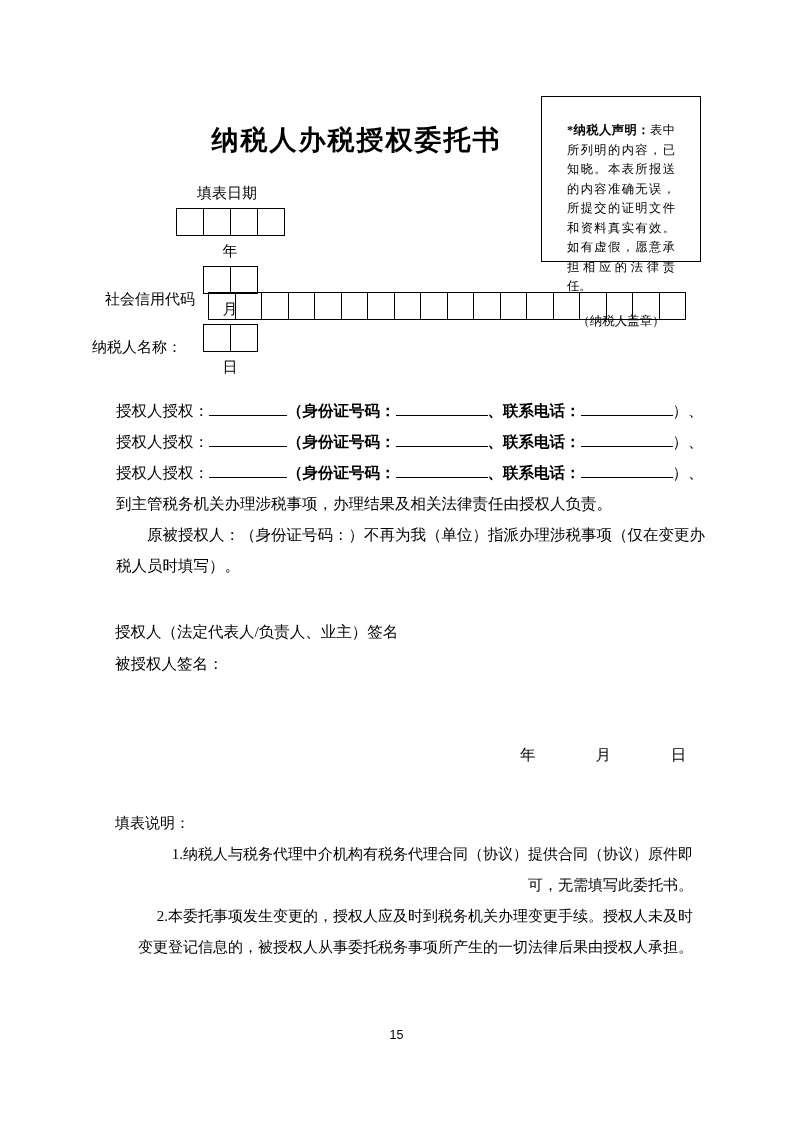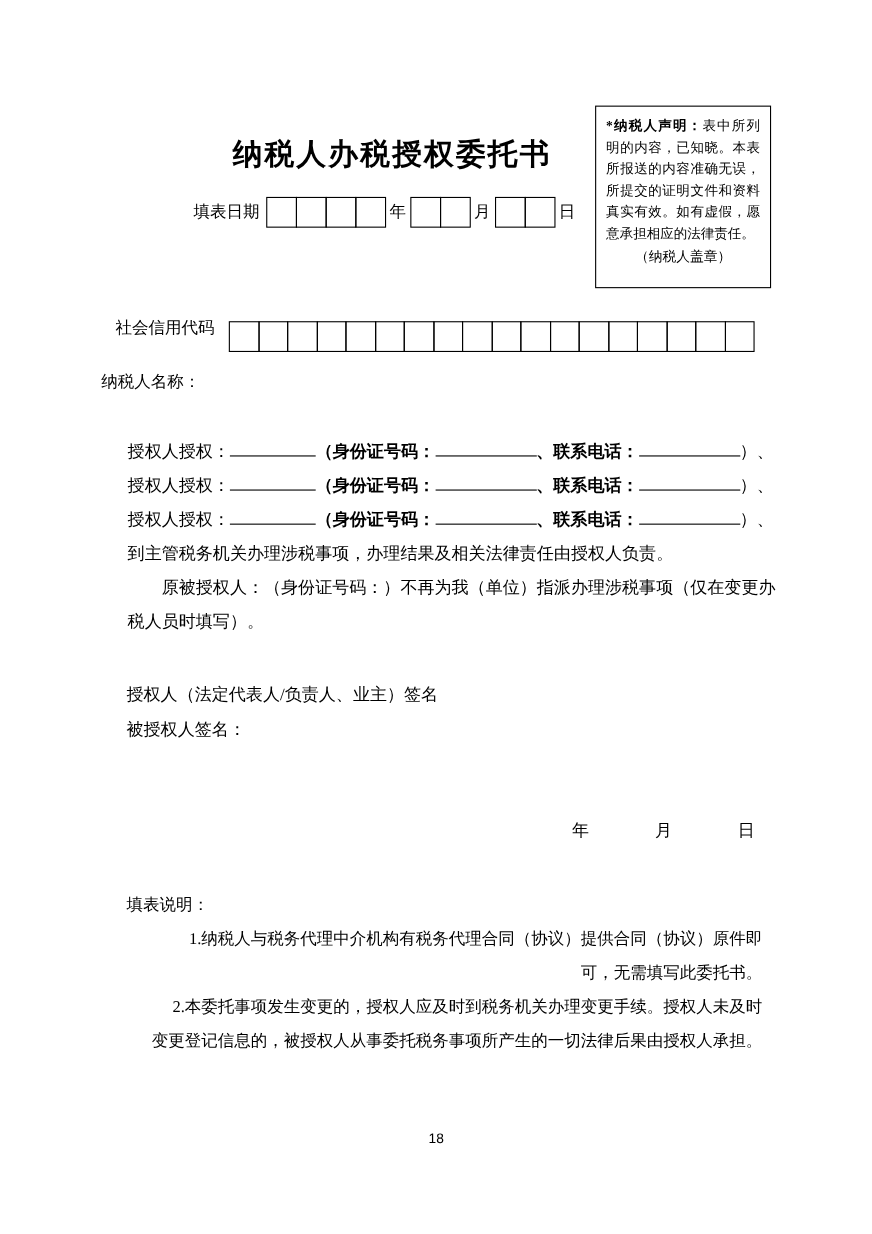--- a/index.html
+++ b/index.html
@@ -28,21 +28,21 @@
     position: absolute;
     left: 541px;
     top: 96px;
     width: 160px;
     height: 166px;
     border: 1px solid #000;
     box-sizing: border-box;
     padding: 8px 9px 6px 9px;
   }
   .declaration p {
-    margin: 0;
+    margin: 16px;
     font-size: 12.3px;
     line-height: 19.5px;
     text-align: justify;
     text-justify: inter-ideograph;
     letter-spacing: 0px;
   }
   .declaration .bold {
     font-weight: bold;
   }
   .declaration .seal {
@@ -69,20 +69,21 @@
   }
 
   
   .date-row {
     position: absolute;
     left: 176px;
     top: 178px;
     display: flex;
     align-items: center;
     font-size: 15px;
+    flex-direction: column;
   }
   .date-row .lbl {
     margin-right: 6px;
     line-height: 30px;
   }
   .boxes {
     display: flex;
   }
   .cell {
     width: 28px;
@@ -277,15 +278,15 @@
   </div>
 
   <div class="date-line">年    月    日</div>
 
   <div class="instructions">
     <div class="hd">填表说明：</div>
     <div class="item">1.纳税人与税务代理中介机构有税务代理合同（协议）提供合同（协议）原件即可，无需填写此委托书。</div>
     <div class="item">2.本委托事项发生变更的，授权人应及时到税务机关办理变更手续。授权人未及时变更登记信息的，被授权人从事委托税务事项所产生的一切法律后果由授权人承担。</div>
   </div>
 
-  <div class="page-no">18</div>
+  <div class="page-no">15</div>
 
 </div>
 
 </body></html>

